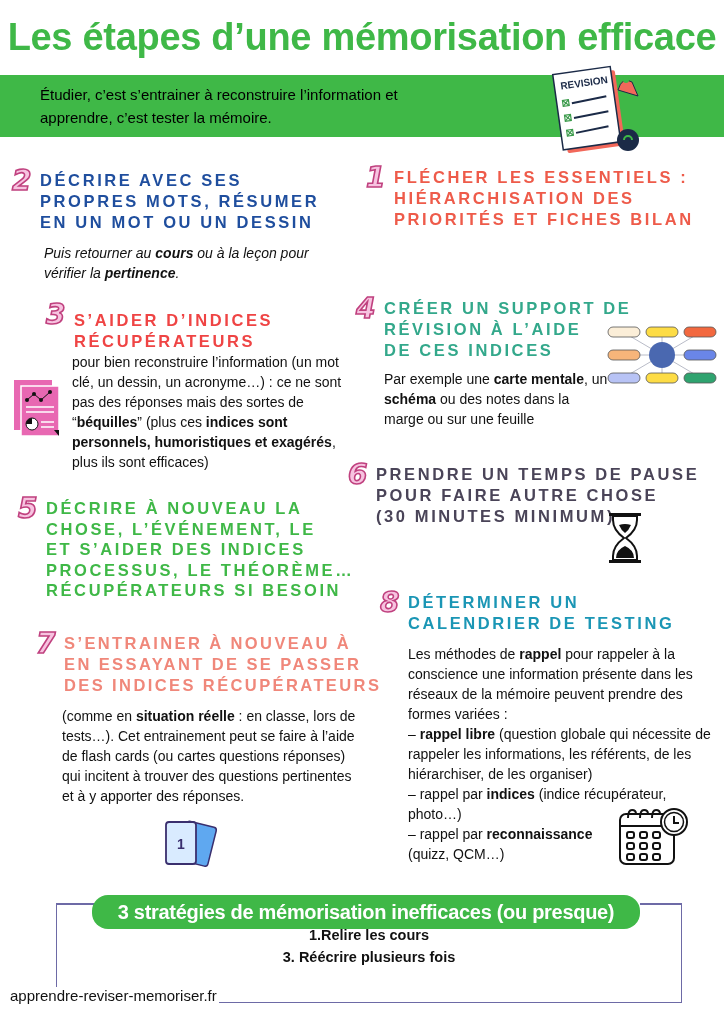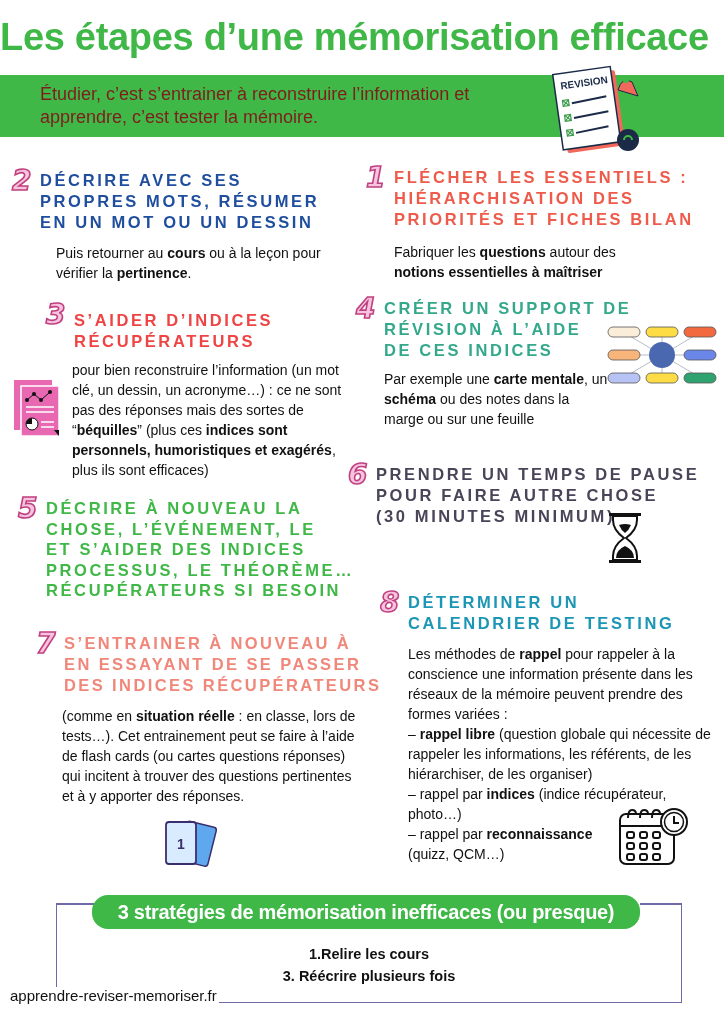--- a/index.html
+++ b/index.html
@@ -1,28 +1,28 @@
 <!DOCTYPE html>
 <html><head>
 <meta charset="utf-8">
 <style>
   * { box-sizing: border-box; margin: 0; padding: 0; }
   html, body { width: 724px; height: 1024px; background: #ffffff; overflow: hidden; }
   body { position: relative; font-family: "Liberation Sans", sans-serif; color: #111; }
 
   .title {
-    position: absolute; left: 0; top: 16px; width: 724px; 
+    position: absolute; left: 0; top: 16px; width: 724px; text-align: center;
     font-size: 38px; font-weight: bold; color: #3fb847; letter-spacing: -0.3px;
   }
   .banner {
     position: absolute; left: 0; top: 75px; width: 724px; height: 62px; background: #3fb847;
   }
   .banner-text {
     position: absolute; left: 40px; top: 8px; width: 500px;
-    font-size: 18px; line-height: 23px; color: #7f1d1d;
+    font-size: 15px; line-height: 23px; color: #000000;
   }
   .revision-illus { position: absolute; left: 548px; top: 64px; width: 100px; height: 92px; }
 
   .step { position: absolute; }
   .step-num {
     position: absolute; left: 0; top: -4px; width: 26px; height: 30px;
     font-family: "DejaVu Sans", sans-serif; font-weight: bold; font-size: 28px;
     color: #f7c3e0; -webkit-text-stroke: 1.6px #c0417f; line-height: 30px; font-style: italic;
   }
   .step-title {
@@ -47,21 +47,21 @@
     position: absolute; left: 56px; top: 903px; width: 626px; height: 100px;
     border: 1.5px solid #6d6aa6; border-top: none;
   }
   .bottom-box-top-left { position: absolute; left: 56px; top: 903px; width: 40px; height: 1.5px; background: #6d6aa6; }
   .bottom-box-top-right { position: absolute; left: 640px; top: 903px; width: 42px; height: 1.5px; background: #6d6aa6; }
   .bottom-pill {
     position: absolute; left: 92px; top: 895px; width: 548px; height: 34px;
     background: #3fb847; border-radius: 16px; color: #fff; font-weight: bold;
     font-size: 20px; line-height: 34px; text-align: center; letter-spacing: -0.3px;
   }
-  .bottom-list { position: absolute; left: 56px; top: 943px; width: 626px; text-align: center; }
+  .bottom-list { position: absolute; left: 56px; top: 924px; width: 626px; text-align: center; }
   .bottom-list div { font-size: 14.5px; font-weight: bold; line-height: 22px; color: #111; }
   .footer-url { position: absolute; left: 10px; top: 987px; font-size: 15px; color: #111; background: #fff; padding-right: 2px; }
 </style>
 </head>
 <body>
 
 <div class="title">Les étapes d’une mémorisation efficace</div>
 <div class="banner">
   <div class="banner-text">
     <div>Étudier, c’est s’entrainer à reconstruire l’information et</div>
@@ -95,44 +95,41 @@
   </svg>
 </div>
 
 <div class="step" style="left:12px; top:170px; width:340px;">
   <div class="step-num">2</div>
   <div class="step-title c-blue">
     <div>DÉCRIRE AVEC SES</div>
     <div>PROPRES MOTS, RÉSUMER</div>
     <div>EN UN MOT OU UN DESSIN</div>
   </div>
-  <div class="step-body" style="margin-left:44px; margin-top:10px; width:300px;">
+  <div class="step-body" style="margin-left:32px; margin-top:10px; width:300px;font-style:italic;">
     <span>Puis retourner au </span><b>cours</b><span> ou à la leçon pour vérifier la </span><b>pertinence</b><span>.</span>
   </div>
 </div>
 
 <div class="step" style="left:366px; top:167px; width:350px;">
   <div class="step-num">1</div>
   <div class="step-title c-red">
     <div>FLÉCHER LES ESSENTIELS :</div>
     <div>HIÉRARCHISATION DES</div>
     <div>PRIORITÉS ET FICHES BILAN</div>
   </div>
-  <div class="step-body" style="margin-left:28px; margin-top:12px; width:300px;">
-    <span>Fabriquer les </span><b>questions</b><span> autour des </span><br><b>notions essentielles à maîtriser</b>
-  </div>
 </div>
 
 <div class="step" style="left:46px; top:304px; width:310px;">
   <div class="step-num">3</div>
   <div class="step-title c-orange">
     <div>S’AIDER D’INDICES</div>
     <div>RÉCUPÉRATEURS</div>
   </div>
-  <div class="step-body" style="margin-left:26px; margin-top:8px; width:290px;">
+  <div class="step-body" style="margin-left:26px; margin-top:0; width:290px;">
     <span>pour bien reconstruire l’information (un mot clé, un dessin, un acronyme…) : ce ne sont pas des réponses mais des sortes de “</span><b>béquilles</b><span>” (plus ces </span><b>indices sont personnels, humoristiques et exagérés</b><span>, plus ils sont efficaces)</span>
   </div>
 </div>
 <div class="icon" style="left:14px; top:378px; width:50px; height:60px;">
   <svg width="50" height="60" viewBox="0 0 50 60">
     <rect x="0" y="2" width="38" height="50" fill="#e868b2"></rect>
     <rect x="7" y="8" width="38" height="50" fill="#e868b2" stroke="#ffffff" stroke-width="1.5"></rect>
     <polyline points="13,22 20,16 27,22 36,14" stroke="#111" stroke-width="1" fill="none"></polyline>
     <circle cx="13" cy="22" r="2" fill="#111"></circle>
       <circle cx="20" cy="16" r="2" fill="#111"></circle>

